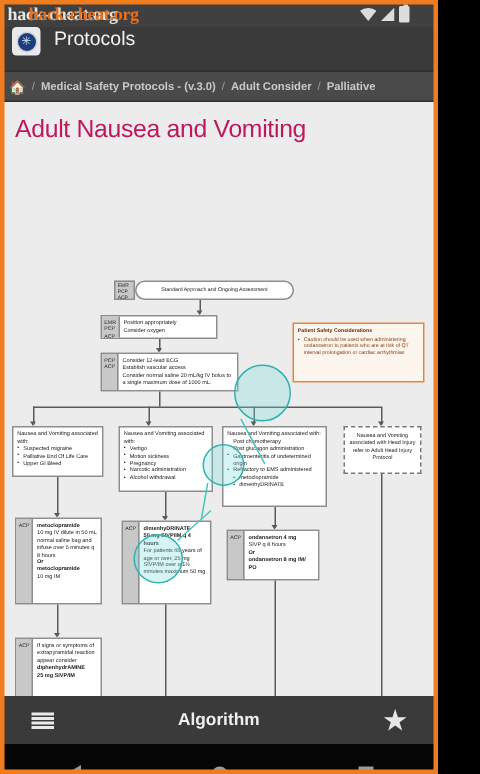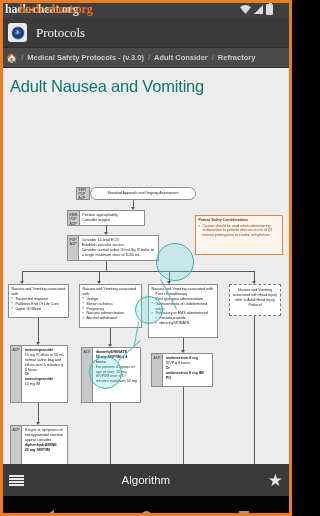--- a/index.html
+++ b/index.html
@@ -23,22 +23,22 @@
   .status-right{ margin-left:auto; display:flex; align-items:center; gap:3px; }
   .ic-wifi{ width:11px; height:9px; }
   .ic-sig{ width:9px; height:9px; }
   .ic-batt{ width:7px; height:11px; border:1px solid #dcdcdc; border-radius:1px;
             position:relative; background:#dcdcdc; }
   .ic-batt:after{ content:""; position:absolute; top:-2px; left:1.5px; width:3px;
             height:1.5px; background:#dcdcdc; }
 
   
   .appbar{
-    height:30px; background:#3a3a3a; display:flex; align-items:center;
-    padding:0 8px; gap:9px; border-bottom:1px solid #2d2d2d;font-family:Liberation Serif, serif;
+    height:30px; background:#3a3a3a; display:flex; 
+    padding:0 8px; gap:9px; border-bottom:1px solid #2d2d2d;
   }
   .app-logo{
     width:19px; height:19px; border-radius:3px; background:#e9e9ec;
     display:flex; align-items:center; justify-content:center; flex:0 0 auto;
   }
   .app-logo .ring{
     width:14px; height:14px; border-radius:50%; background:#1c3f7a;
     display:flex; align-items:center; justify-content:center;
     border:1.5px solid #cfd3da;
   }
@@ -55,21 +55,21 @@
   .crumb{ color:#c9c9c9; font-size:7.5px; font-weight:bold; flex:0 0 auto; }
   .crumb-sep{ color:#9a9a9a; font-size:7.5px; flex:0 0 auto; }
 
   
   .content{
     position:relative; height:396px; background:#ececec;
     border-left:1px solid #b8b8b8; border-right:1px solid #b8b8b8;
     overflow:hidden;
   }
   .page-title{
-    font-size:16.5px; color:#0f766e; padding:9px 0 0 9px; letter-spacing:-.2px;
+    font-size:16.5px; color:#be185d; padding:9px 0 0 9px; letter-spacing:-.2px;
   }
 
   .flow{ position:absolute; inset:0; }
   .node{ position:absolute; background:#fff; border:1px solid #8d8d8d;
          font-size:3.7px; line-height:1.32; color:#1a1a1a; display:flex; }
   .role{ background:#c8c8c8; border-right:1px solid #8d8d8d; color:#2a2a2a;
          font-size:3.5px; line-height:1.25; padding:2px 1.5px; flex:0 0 auto;
          display:flex; flex-direction:column; justify-content:flex-start; }
   .body{ padding:2px 2.5px; flex:1 1 auto; }
   .body ul{ list-style:none; }
@@ -104,21 +104,21 @@
         border-left:2px solid transparent; border-right:2px solid transparent;
         border-top:3px solid #5a5a5a; }
 
   .lens{ position:absolute; border-radius:50%; border:1.5px solid #2fb3ae;
          background:rgba(120,220,215,.30); pointer-events:none; }
   .lenstail{ position:absolute; background:#49c3bd; height:1px;
              transform-origin:0 0; }
 
   
   .bottombar{ height:32px; background:#3a3a3a; display:flex; align-items:center;
-              padding:0 9px; }
+              padding:0 21px;font-weight:bold; }
   .bb-label{ flex:1 1 auto; text-align:center; color:#efefef; font-size:11.5px; }
   .ic-list{ width:15px; height:11px; display:flex; flex-direction:column;
             justify-content:space-between; }
   .ic-list i{ display:block; height:2px; background:#e9e9e9; }
   .ic-star{ color:#e6e6e6; font-size:17px; line-height:1; }
 
   
   .navbar{ height:40px; background:#050505; display:flex; align-items:center;
            justify-content:space-around; }
   .nav-back{ width:0;height:0;border-top:6px solid transparent;
@@ -152,21 +152,21 @@
   <span class="app-title">Protocols</span>
 </div>
 
 <div class="crumbbar">
   <span class="home-ic">🏠</span>
   <span class="crumb-sep">/</span>
   <span class="crumb">Medical Safety Protocols - (v.3.0)</span>
   <span class="crumb-sep">/</span>
   <span class="crumb">Adult Consider</span>
   <span class="crumb-sep">/</span>
-  <span class="crumb">Refractory</span>
+  <span class="crumb">Palliative</span>
 </div>
 
 <div class="content">
   <div class="page-title">Adult Nausea and Vomiting</div>
 
   <div class="flow">
 
     <div class="pill-role" style="left:75px;top:119px;width:14px;height:13px;white-space:pre;">EMR
 PCP
 ACP</div>

